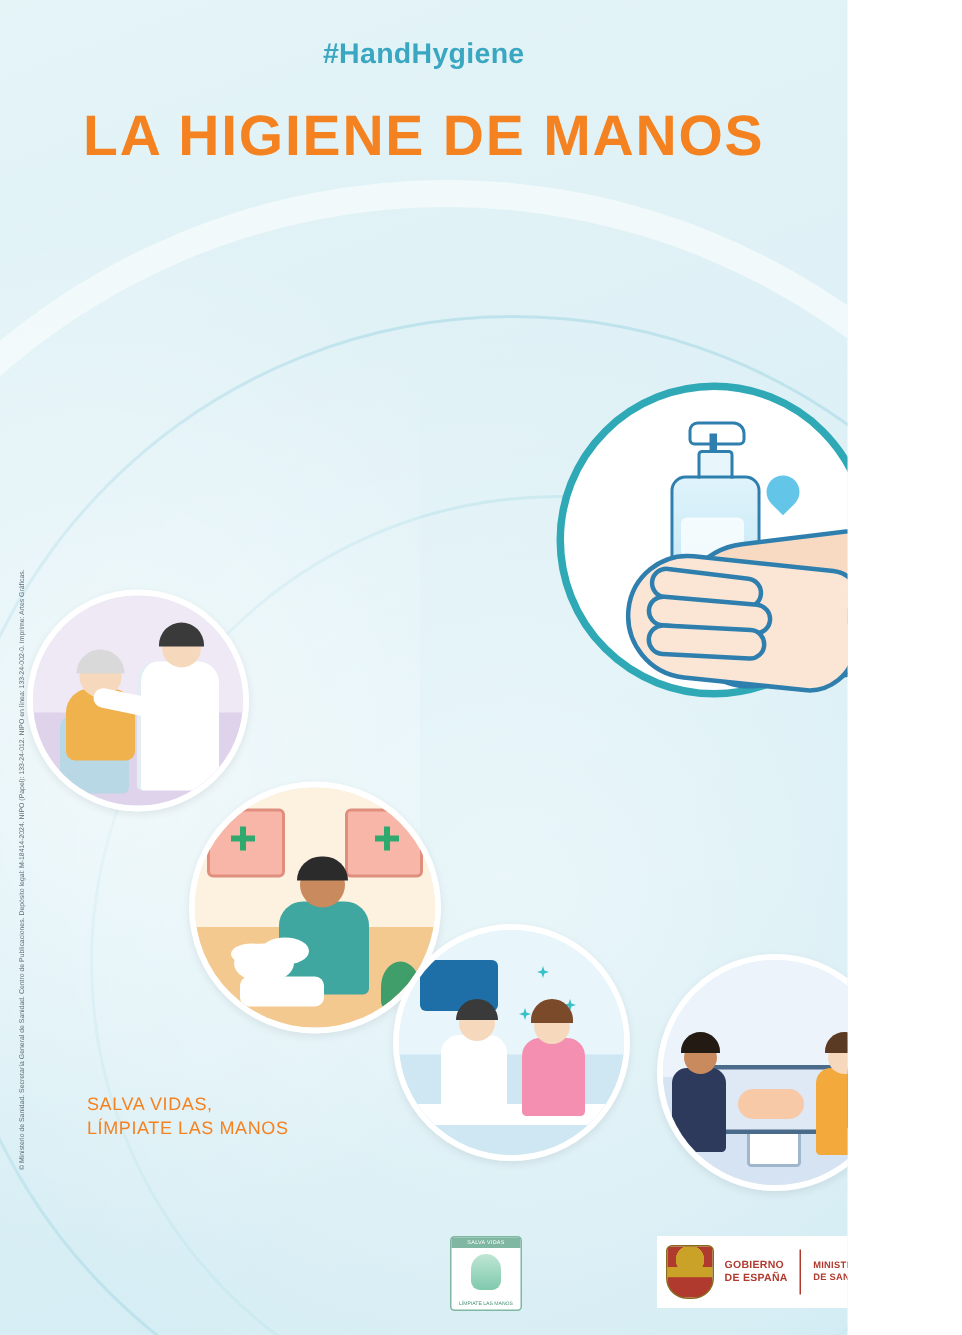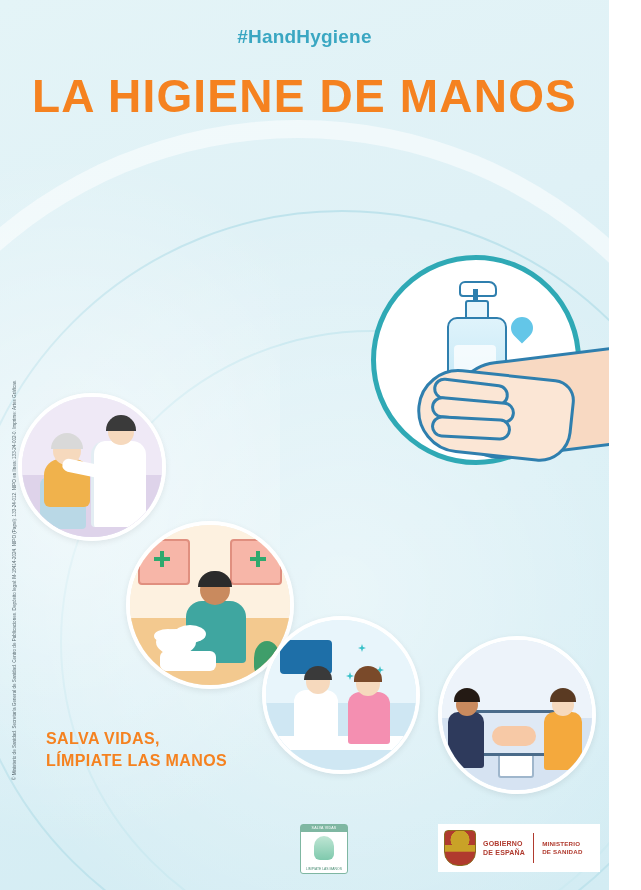--- a/index.html
+++ b/index.html
@@ -5,21 +5,21 @@
   html, body {
     margin: 0;
     padding: 0;
     background: #ffffff;
   }
   body {
     font-family: "Liberation Sans", sans-serif;
   }
   .poster {
     position: relative;
-    width: 609px;
+    width: 565px;
     height: 890px;
     overflow: hidden;
     background: linear-gradient(160deg, #e4f4f7 0%, #dff1f6 35%, #d9eff5 60%, #d3ecf3 100%);
   }
   
   .bg-arc {
     position: absolute;
     border-radius: 50%;
     border-style: solid;
     border-color: transparent;
@@ -60,21 +60,21 @@
     color: #3aa7c2;
     font-size: 19px;
     font-weight: bold;
     letter-spacing: 0.2px;
   }
   .title1 {
     position: absolute;
     top: 72px; left: 0; right: 0;
     text-align: center;
     color: #f58220;
-    font-size: 46px;
+    font-size: 38px;
     font-weight: bold;
     letter-spacing: 1.2px;
     line-height: 1.05;
   }
   .title2 {
     position: absolute;
     top: 124px; left: 0; right: 0;
     text-align: center;
     color: #2a7fb8;
     font-size: 37px;
@@ -243,24 +243,24 @@
   .s4 .baby { position:absolute; left:50px; bottom:44px; width:44px; height:20px; background:#f7c9a6; border-radius:10px; }
   .s4 .doc-body { position:absolute; left:6px; bottom:22px; width:36px; height:56px; background:#2e3a5c; border-radius:10px 10px 3px 3px; }
   .s4 .doc-head { position:absolute; left:14px; bottom:74px; width:22px; height:22px; background:#c98a5e; border-radius:50%; }
   .s4 .doc-hair { position:absolute; left:12px; bottom:88px; width:26px; height:14px; background:#241a14; border-radius:13px 13px 0 0; }
   .s4 .par-body { position:absolute; right:10px; bottom:20px; width:38px; height:58px; background:#f4a93d; border-radius:10px 10px 3px 3px; }
   .s4 .par-head { position:absolute; right:18px; bottom:74px; width:22px; height:22px; background:#f6d9bd; border-radius:50%; }
   .s4 .par-hair { position:absolute; right:16px; bottom:88px; width:26px; height:14px; background:#5a3a22; border-radius:13px 13px 0 0; }
   
   .slogan {
     position: absolute;
-    left: 46px; top: 728px;
+    left: 58px; top: 728px;
     color: #f58220;
-    font-size: 16px;
-    font-weight: bold;
+    font-size: 12px;
+    font-weight: normal;
     line-height: 1.35;
     letter-spacing: 0.4px;
   }
   .slogan .l2 { display: block; }
   
   .legal {
     position: absolute;
     left: 12px; top: 640px;
     width: 120px;
     transform-origin: left top;

